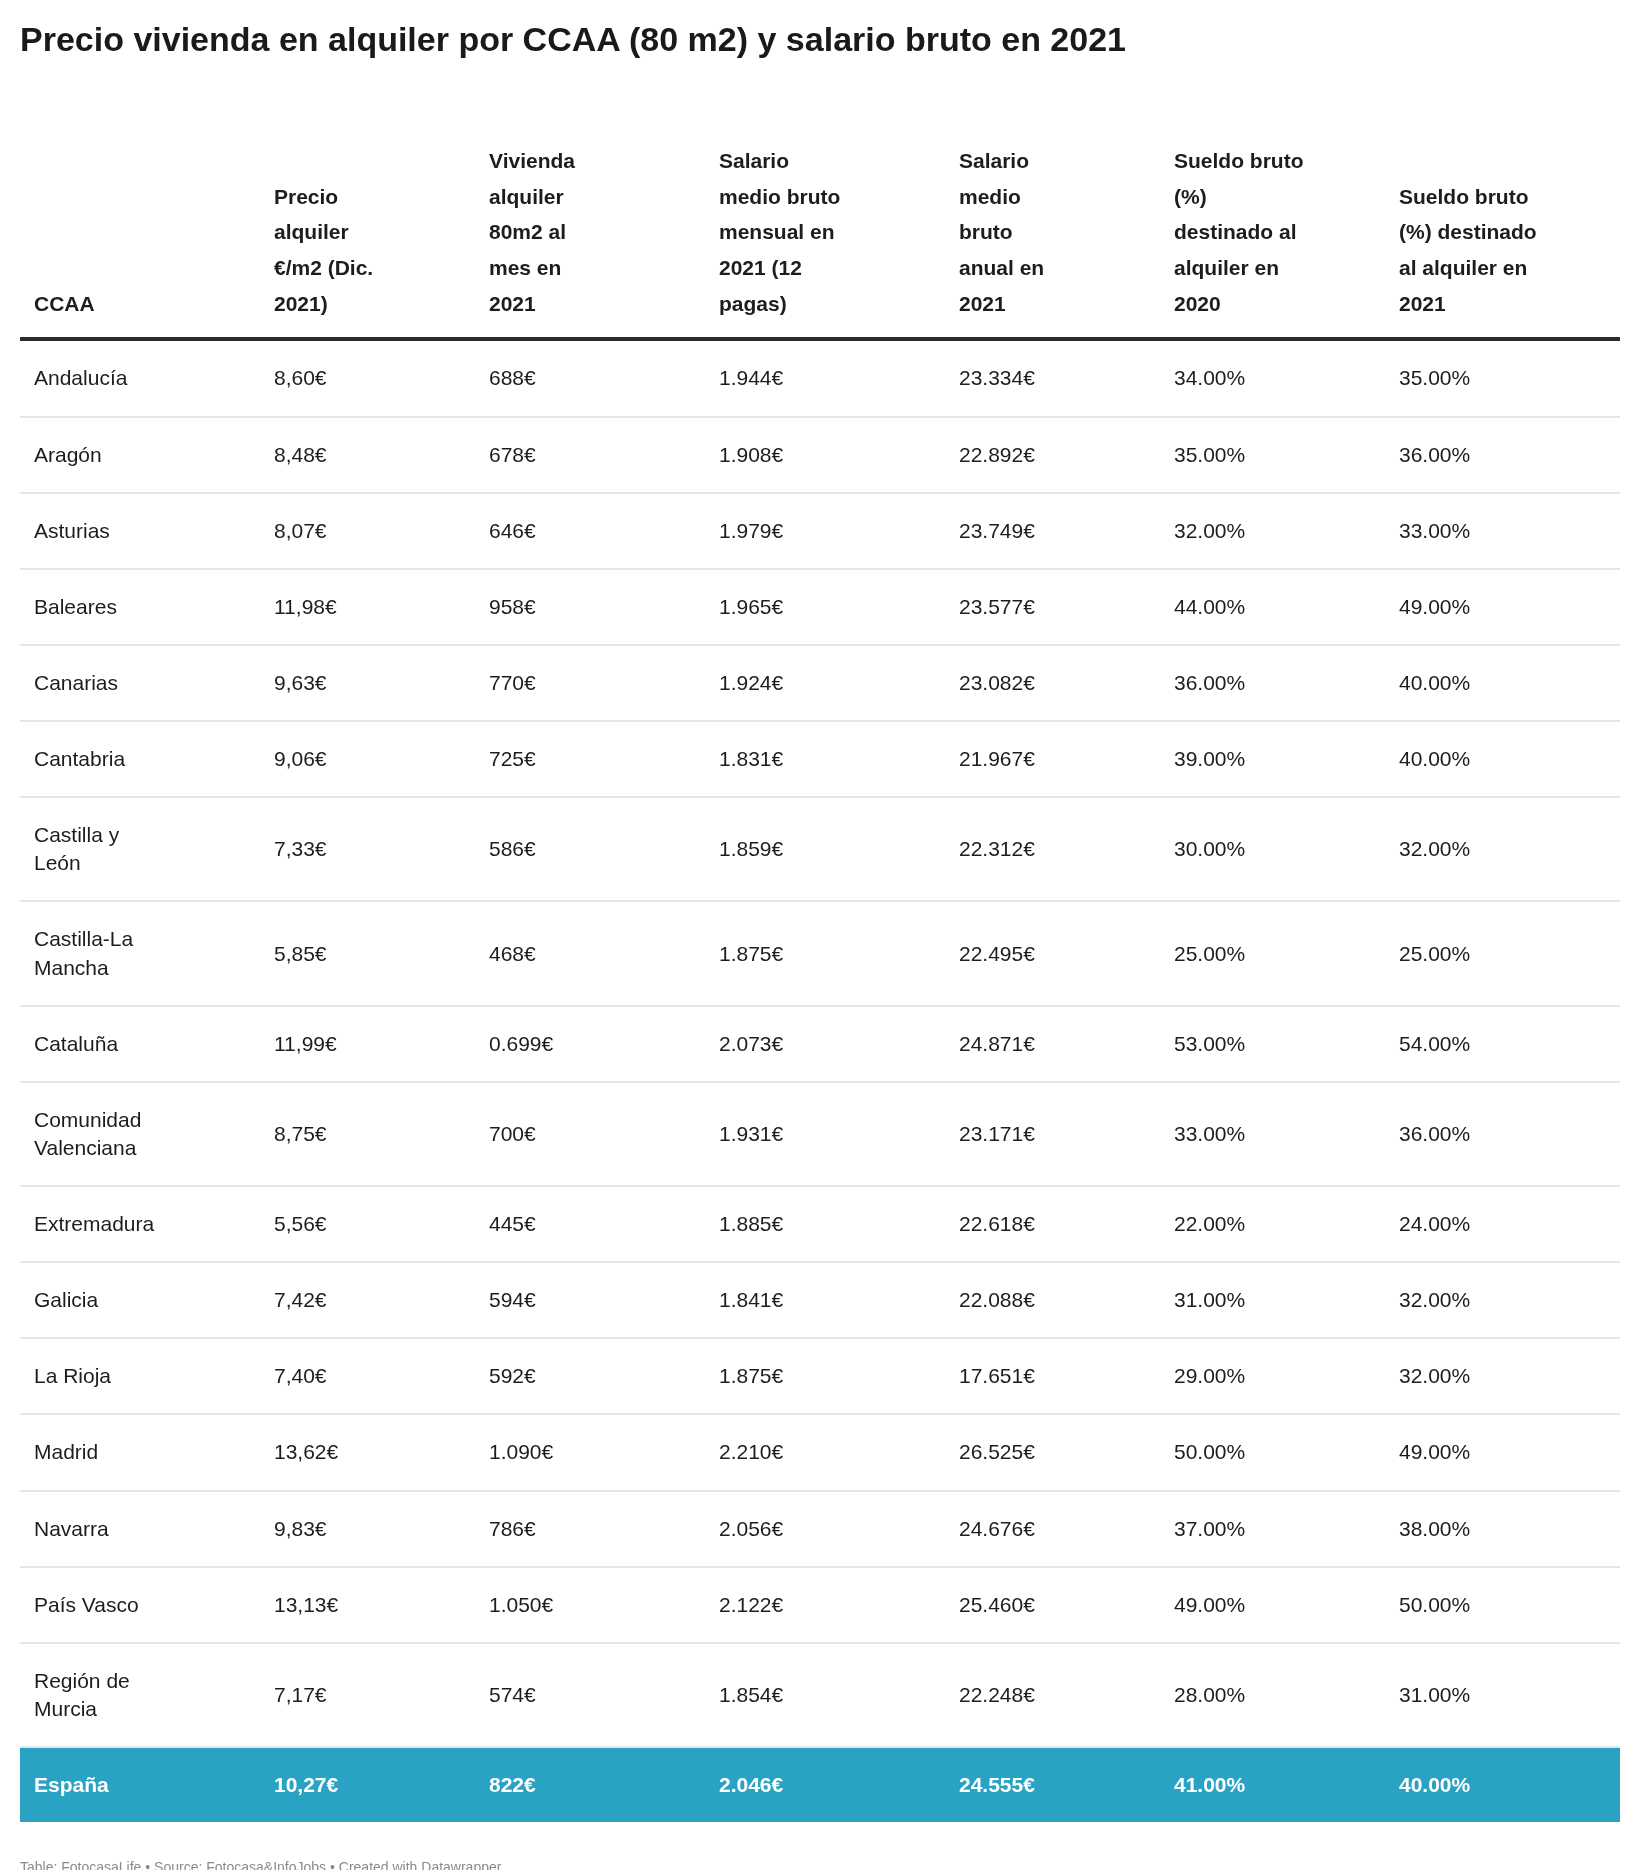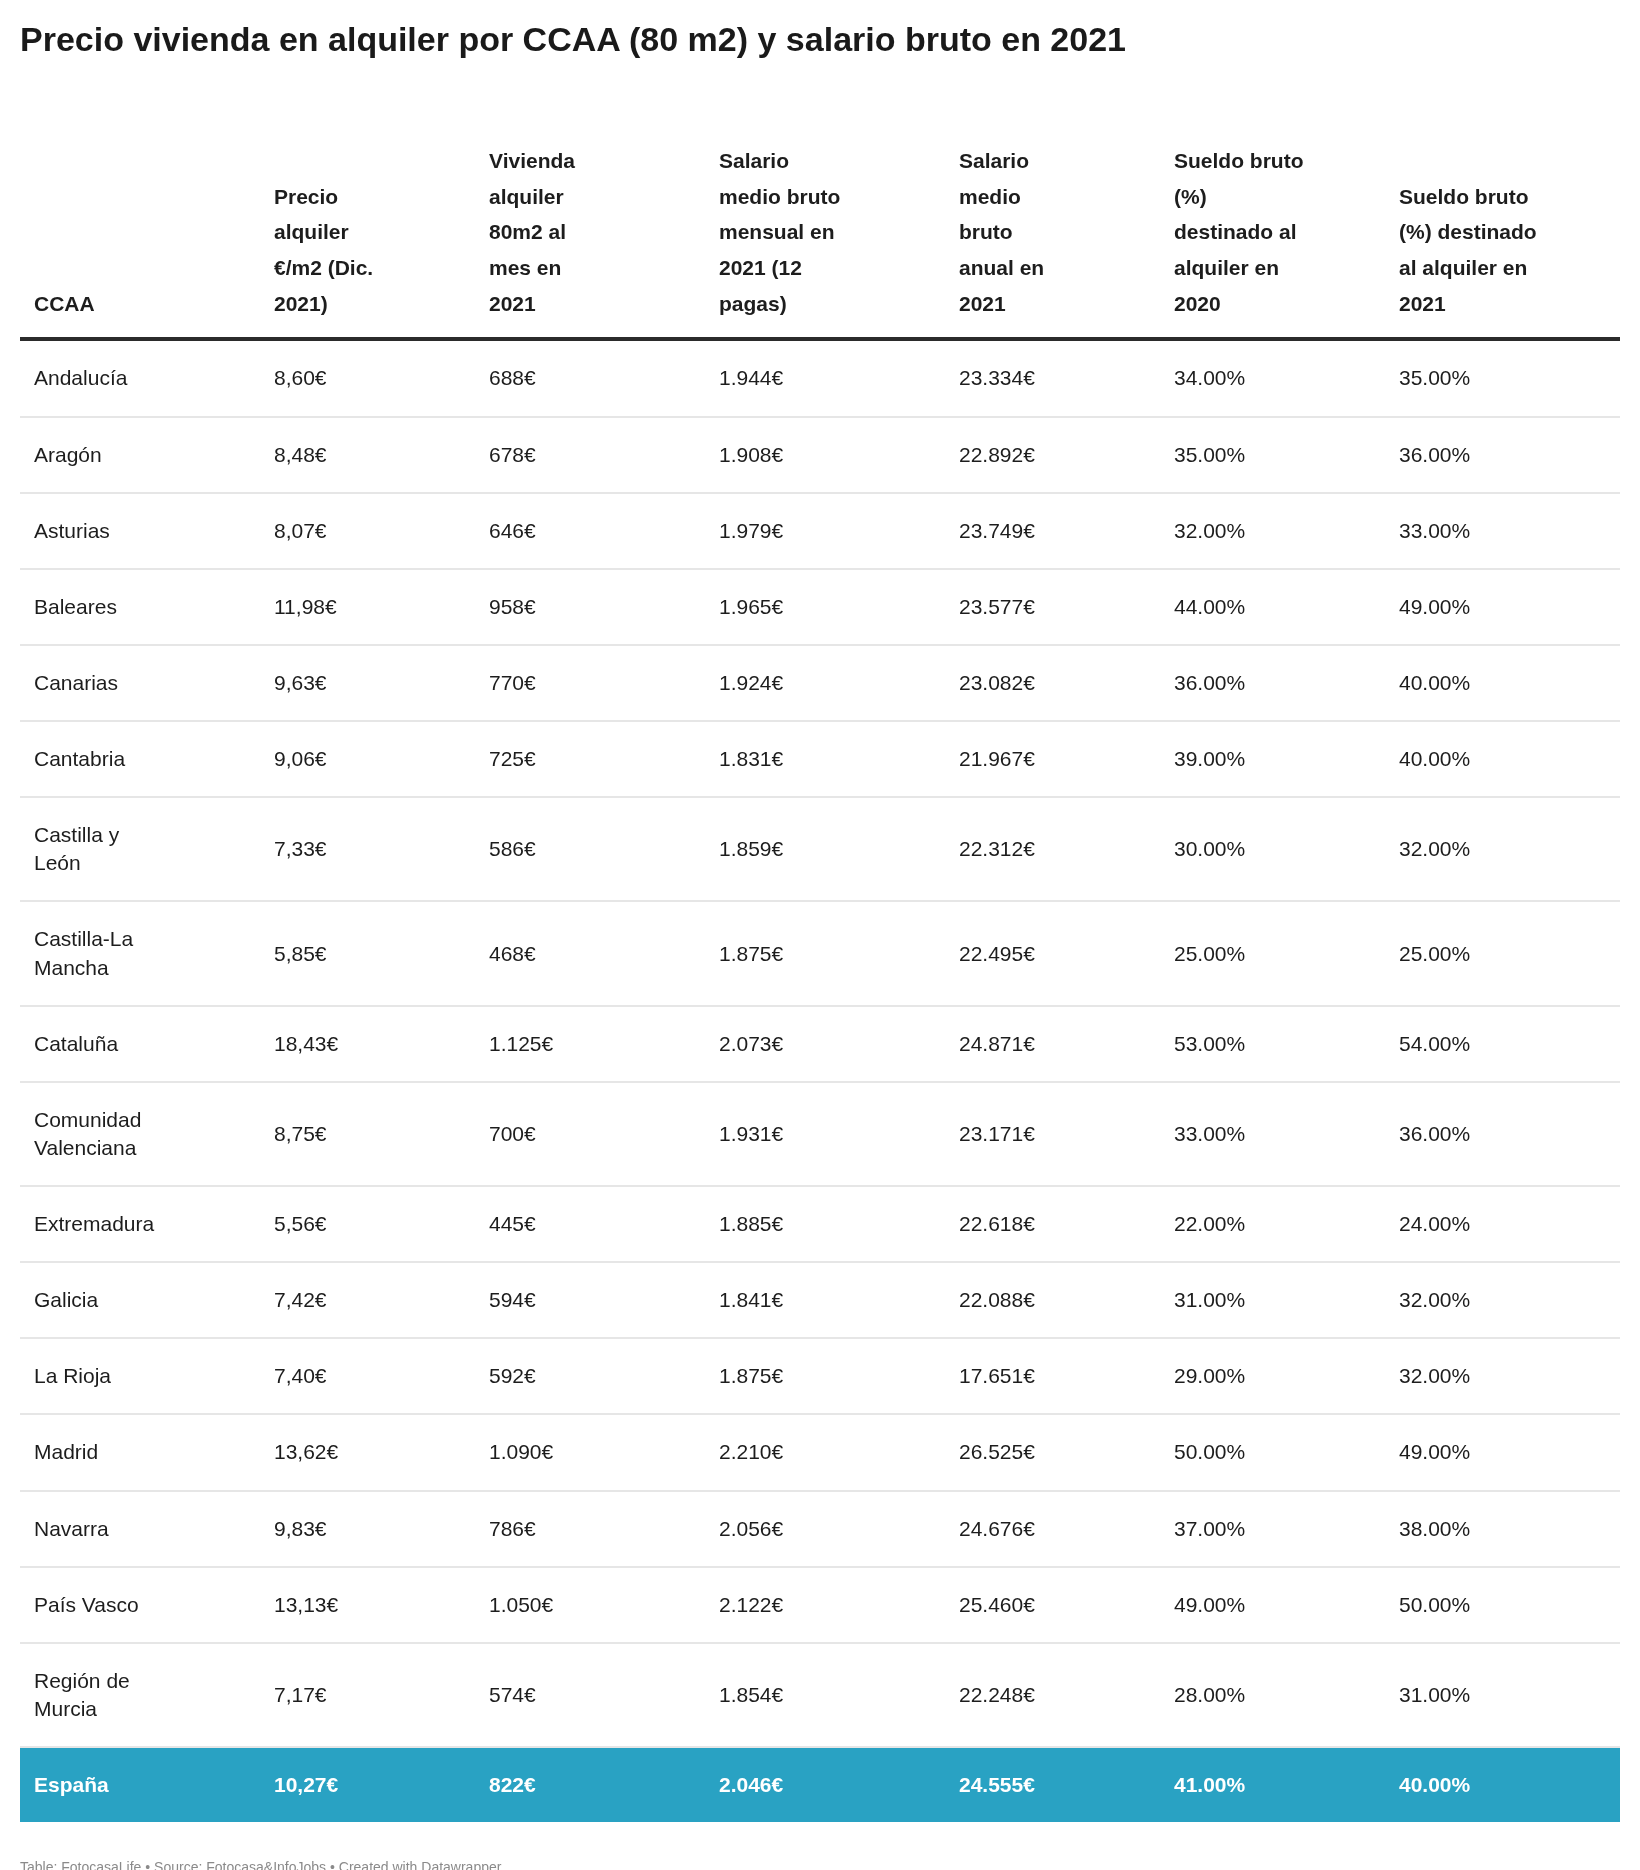--- a/index.html
+++ b/index.html
@@ -196,22 +196,22 @@
 Mancha</td>
           <td class="al-left">5,85€</td>
           <td class="al-left">468€</td>
           <td class="al-left">1.875€</td>
           <td class="al-left">22.495€</td>
           <td class="al-right">25.00%</td>
           <td class="al-right">25.00%</td>
         </tr>
         <tr class="data-row">
           <td class="al-left">Cataluña</td>
-          <td class="al-left">18,43€</td>
-          <td class="al-left">1.125€</td>
+          <td class="al-left">11,99€</td>
+          <td class="al-left">0.699€</td>
           <td class="al-left">2.073€</td>
           <td class="al-left">24.871€</td>
           <td class="al-right">53.00%</td>
           <td class="al-right">54.00%</td>
         </tr>
         <tr class="data-row">
           <td class="al-left">Comunidad
 Valenciana</td>
           <td class="al-left">8,75€</td>
           <td class="al-left">700€</td>

